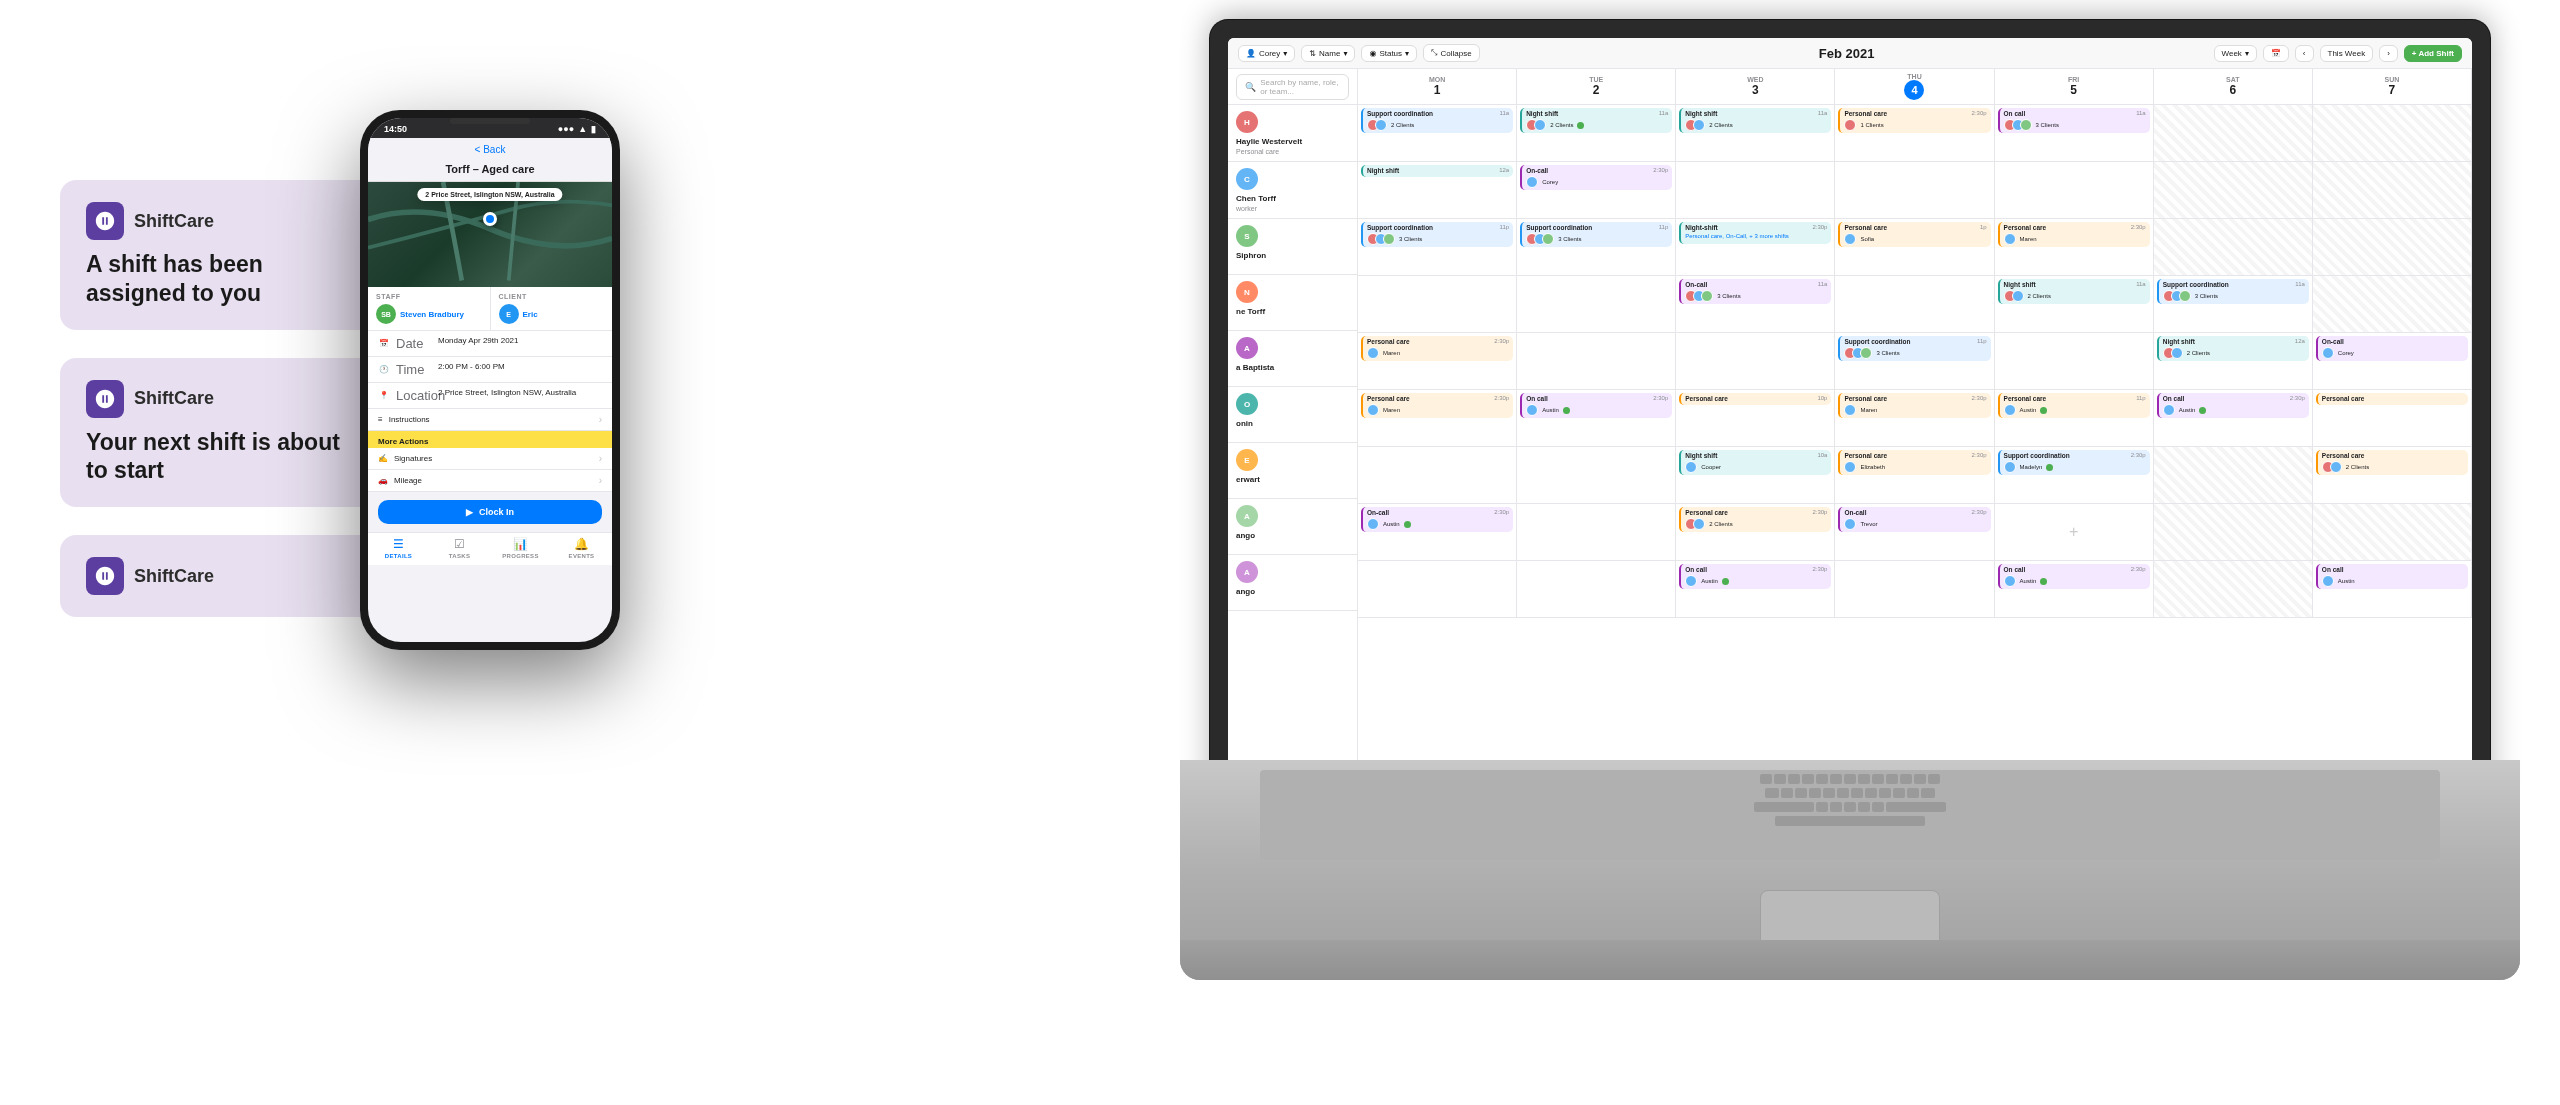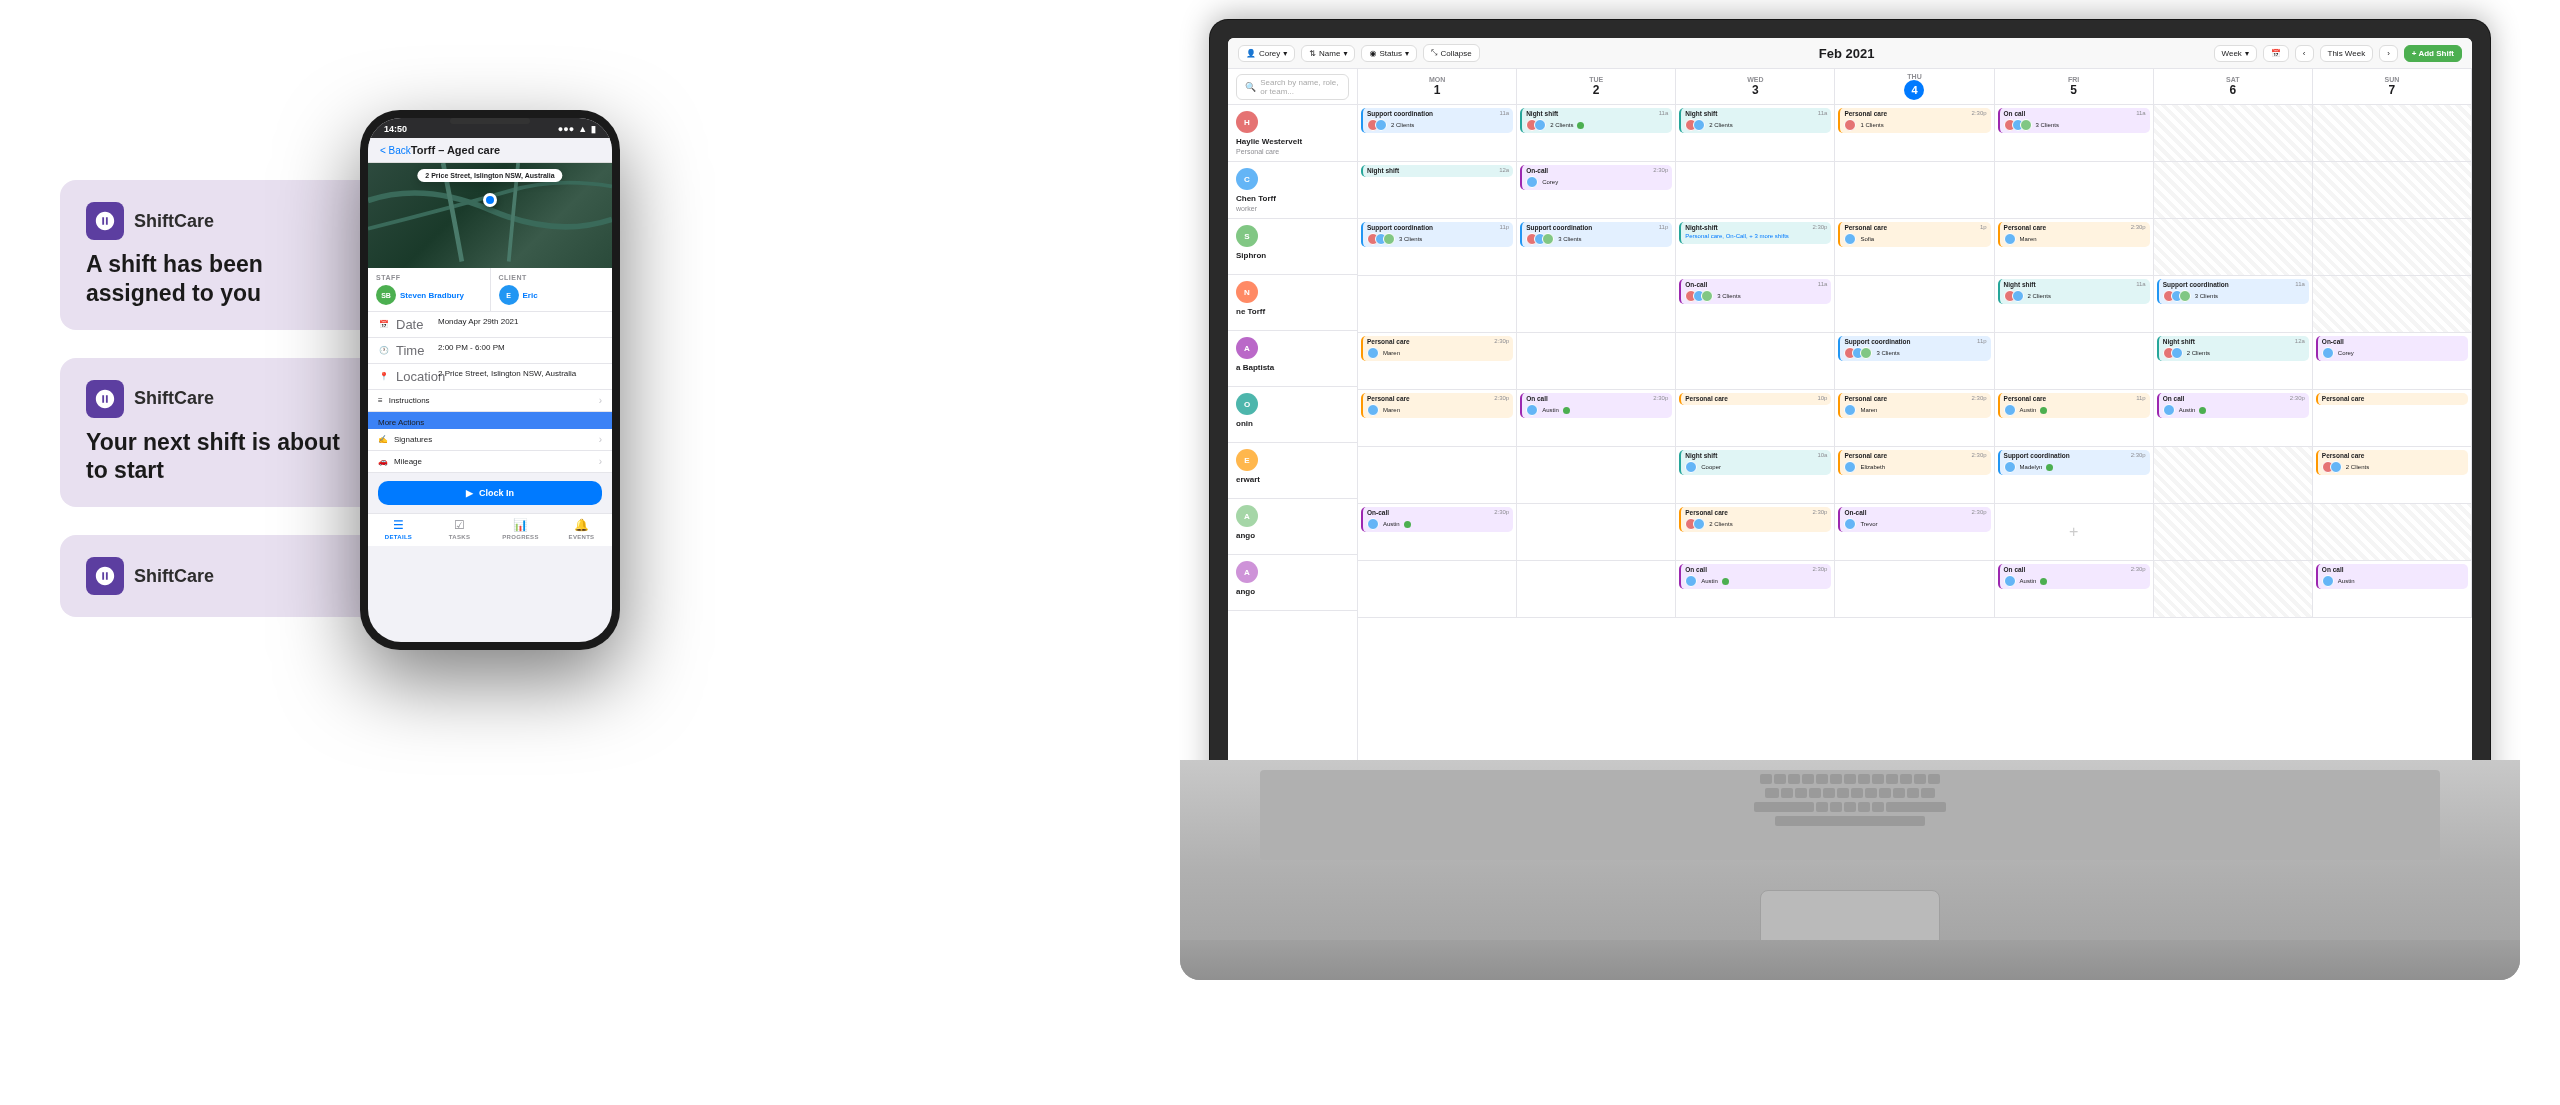--- a/index.html
+++ b/index.html
@@ -126,21 +126,23 @@
       gap: 4px;
       align-items: center;
     }
 
     
     .phone-header {
       background: #f2f2f7;
       padding: 6px 12px;
       display: flex;
       align-items: center;
+      gap: 8px;
       border-bottom: 1px solid #ddd;
+      flex-direction: column;
     }
 
     .back-btn {
       color: #007aff;
       font-size: 10px;
       font-weight: 500;
     }
 
     .phone-title {
       font-size: 11px;
@@ -296,23 +298,23 @@
     }
 
     .chevron-right {
       color: #c7c7cc;
       font-size: 10px;
     }
 
     .more-actions-title {
       padding: 6px 10px 2px;
       font-size: 8px;
-      font-weight: 400;
+      font-weight: 700;
       color: #1c1c1e;
-      background: #3b82f6;
+      background: #fde047;
     }
 
     .action-row {
       display: flex;
       align-items: center;
       padding: 5px 10px;
       background: #fff;
       border-bottom: 1px solid #e5e5ea;
       justify-content: space-between;
     }

